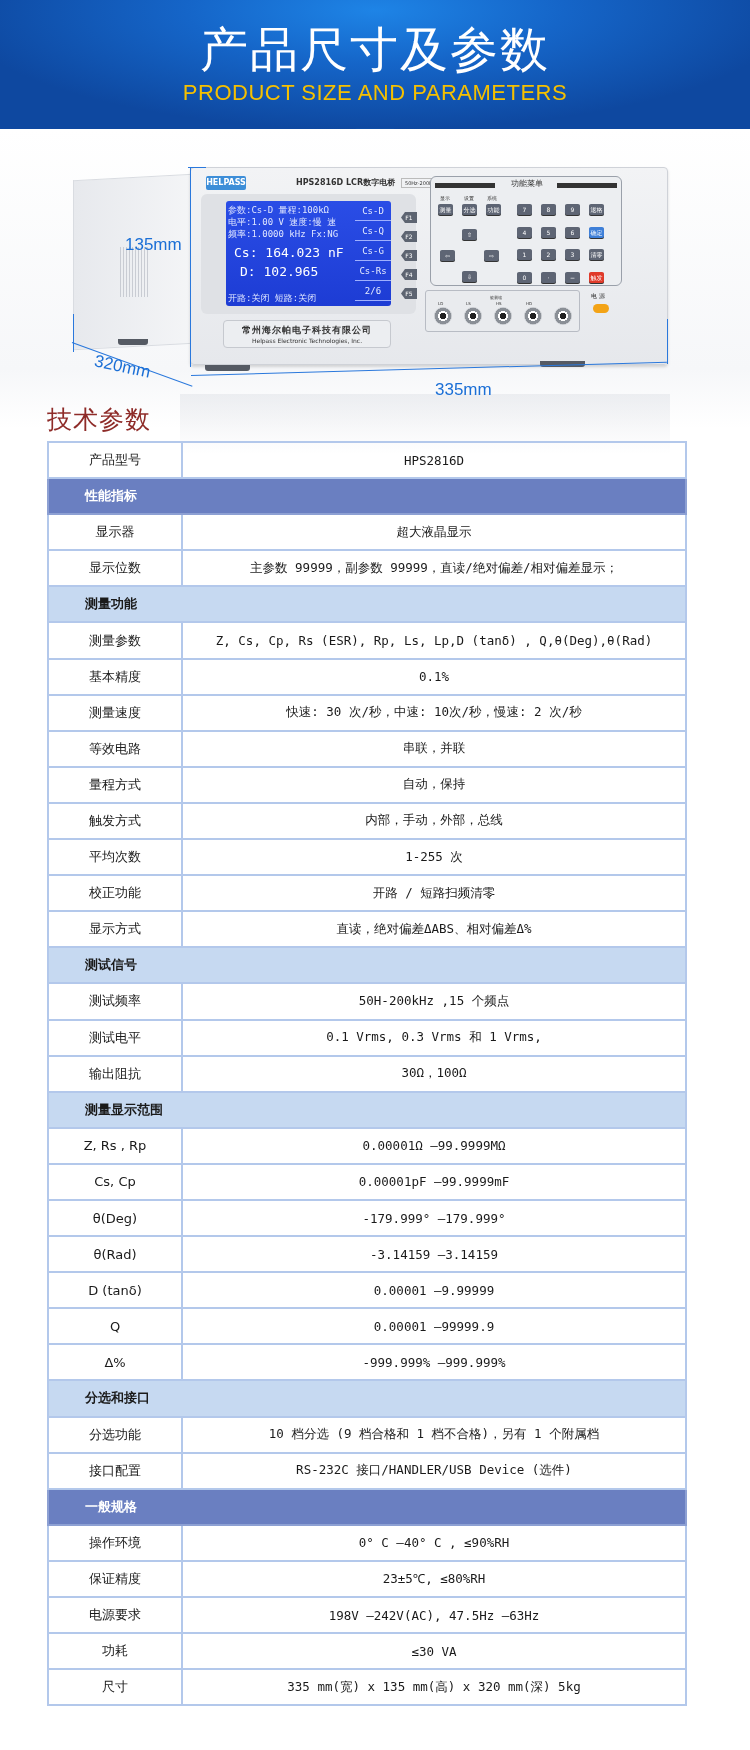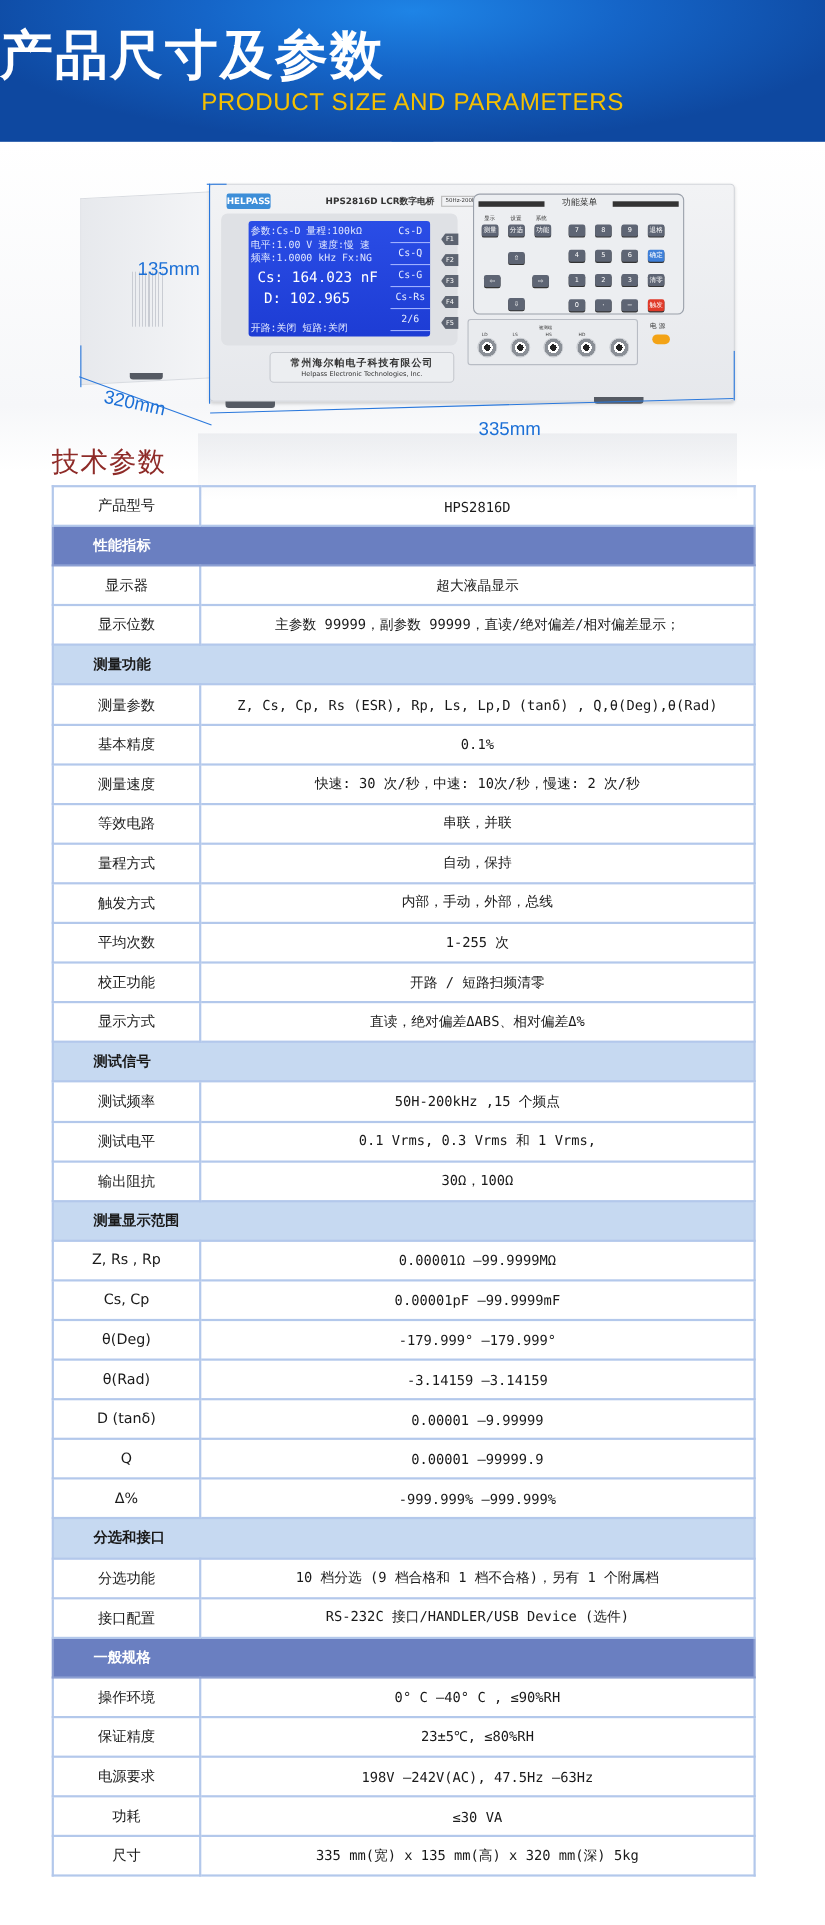--- a/index.html
+++ b/index.html
@@ -10,22 +10,22 @@
   .banner {
     position: absolute; left: 0; top: 0; width: 750px; height: 129px;
     background: radial-gradient(ellipse 420px 120px at 375px 10px, #1e84e6 0%, #1565c8 45%, #0e48a0 100%);
   }
   .banner-pointer {
     position: absolute; left: 355px; top: 128px; width: 0; height: 0;
     border-left: 20px solid transparent; border-right: 20px solid transparent;
     border-top: 12px solid #0f4ea6;
   }
   .banner-title {
-    position: absolute; left: 0; width: 750px; top: 18px; text-align: left;
-    color: #ffffff; font-size: 48px; font-weight: bold; letter-spacing: 2px;
+    position: absolute; left: 0; width: 750px; top: 18px; text-align: center;
+    color: #ffffff; font-size: 48px; font-weight: normal; letter-spacing: 2px;
   }
   .banner-sub {
     position: absolute; left: 0; width: 750px; top: 80px; text-align: center;
     color: #f5c000; font-family: "Liberation Sans", sans-serif; font-size: 22px; letter-spacing: 0.5px;
   }
 
   
   .device-area { position: absolute; left: 0; top: 129px; width: 750px; height: 300px; background: linear-gradient(#ffffff, #f6f7f9 80%, #ffffff); }
   .reflection {
     position: absolute; left: 180px; top: 265px; width: 490px; height: 60px;
@@ -60,21 +60,21 @@
     position: absolute; left: 35px; top: 33px; width: 165px; height: 105px;
     background: linear-gradient(#2a4de6, #1d3cd4); border-radius: 3px;
     color: #dfe6ff; font-family: "DejaVu Sans Mono", monospace; overflow: hidden;
   }
   .lcd-line { position: absolute; left: 2px; font-size: 9px; white-space: nowrap; }
   .lcd-big { position: absolute; left: 8px; font-size: 13px; color: #ffffff; white-space: nowrap; }
   .lcd-menu { position: absolute; right: 0; top: 0; width: 36px; }
   .lcd-menu div { height: 20px; font-size: 9px; text-align: center; line-height: 20px; border-bottom: 1px solid #9fb0ff; color: #e6ecff; }
   .company-plate {
     position: absolute; left: 32px; top: 152px; width: 168px; height: 28px;
-    border: 1px solid #c6c9cf; border-radius: 4px; background: #eceef1; text-align: center; margin-left: 22px;
+    border: 1px solid #c6c9cf; border-radius: 4px; background: #eceef1; text-align: center;
   }
   .company-plate .cn { font-size: 9px; font-weight: bold; color: #333; margin-top: 3px; letter-spacing: 1px; }
   .company-plate .en { font-size: 6px; color: #333; }
   .fkeys { position: absolute; left: 210px; top: 44px; width: 16px; }
   .fkey {
     width: 16px; height: 11px; margin-bottom: 8px; background: #5d6471; color: #fff; font-size: 6px;
     text-align: center; line-height: 11px; clip-path: polygon(25% 0, 100% 0, 100% 100%, 25% 100%, 0 50%);
   }
   .keypad {
     position: absolute; left: 239px; top: 8px; width: 192px; height: 110px;

